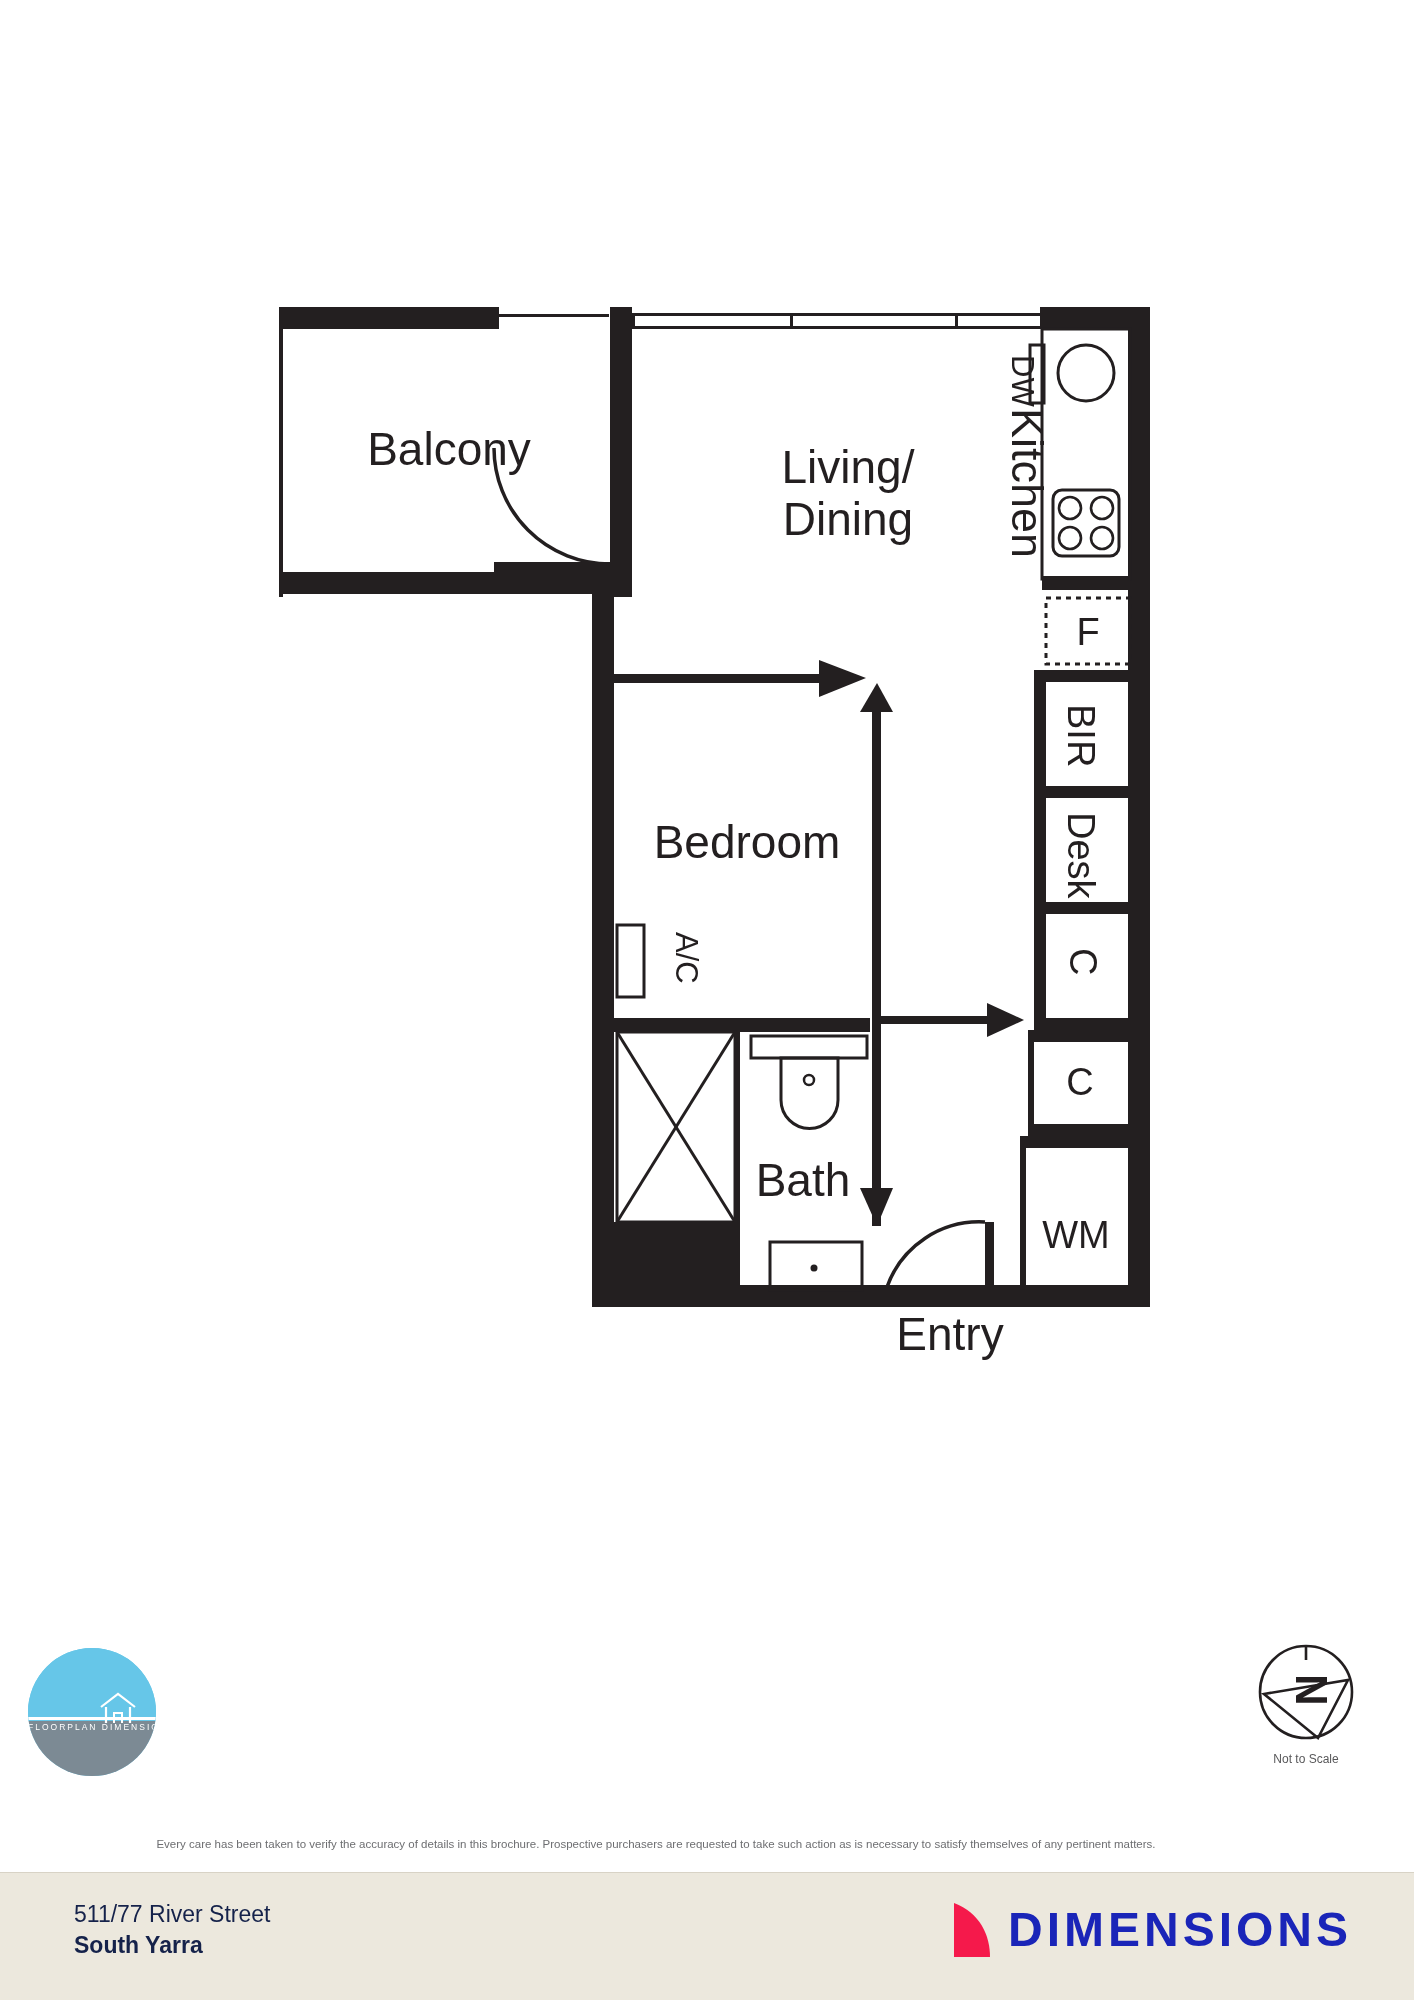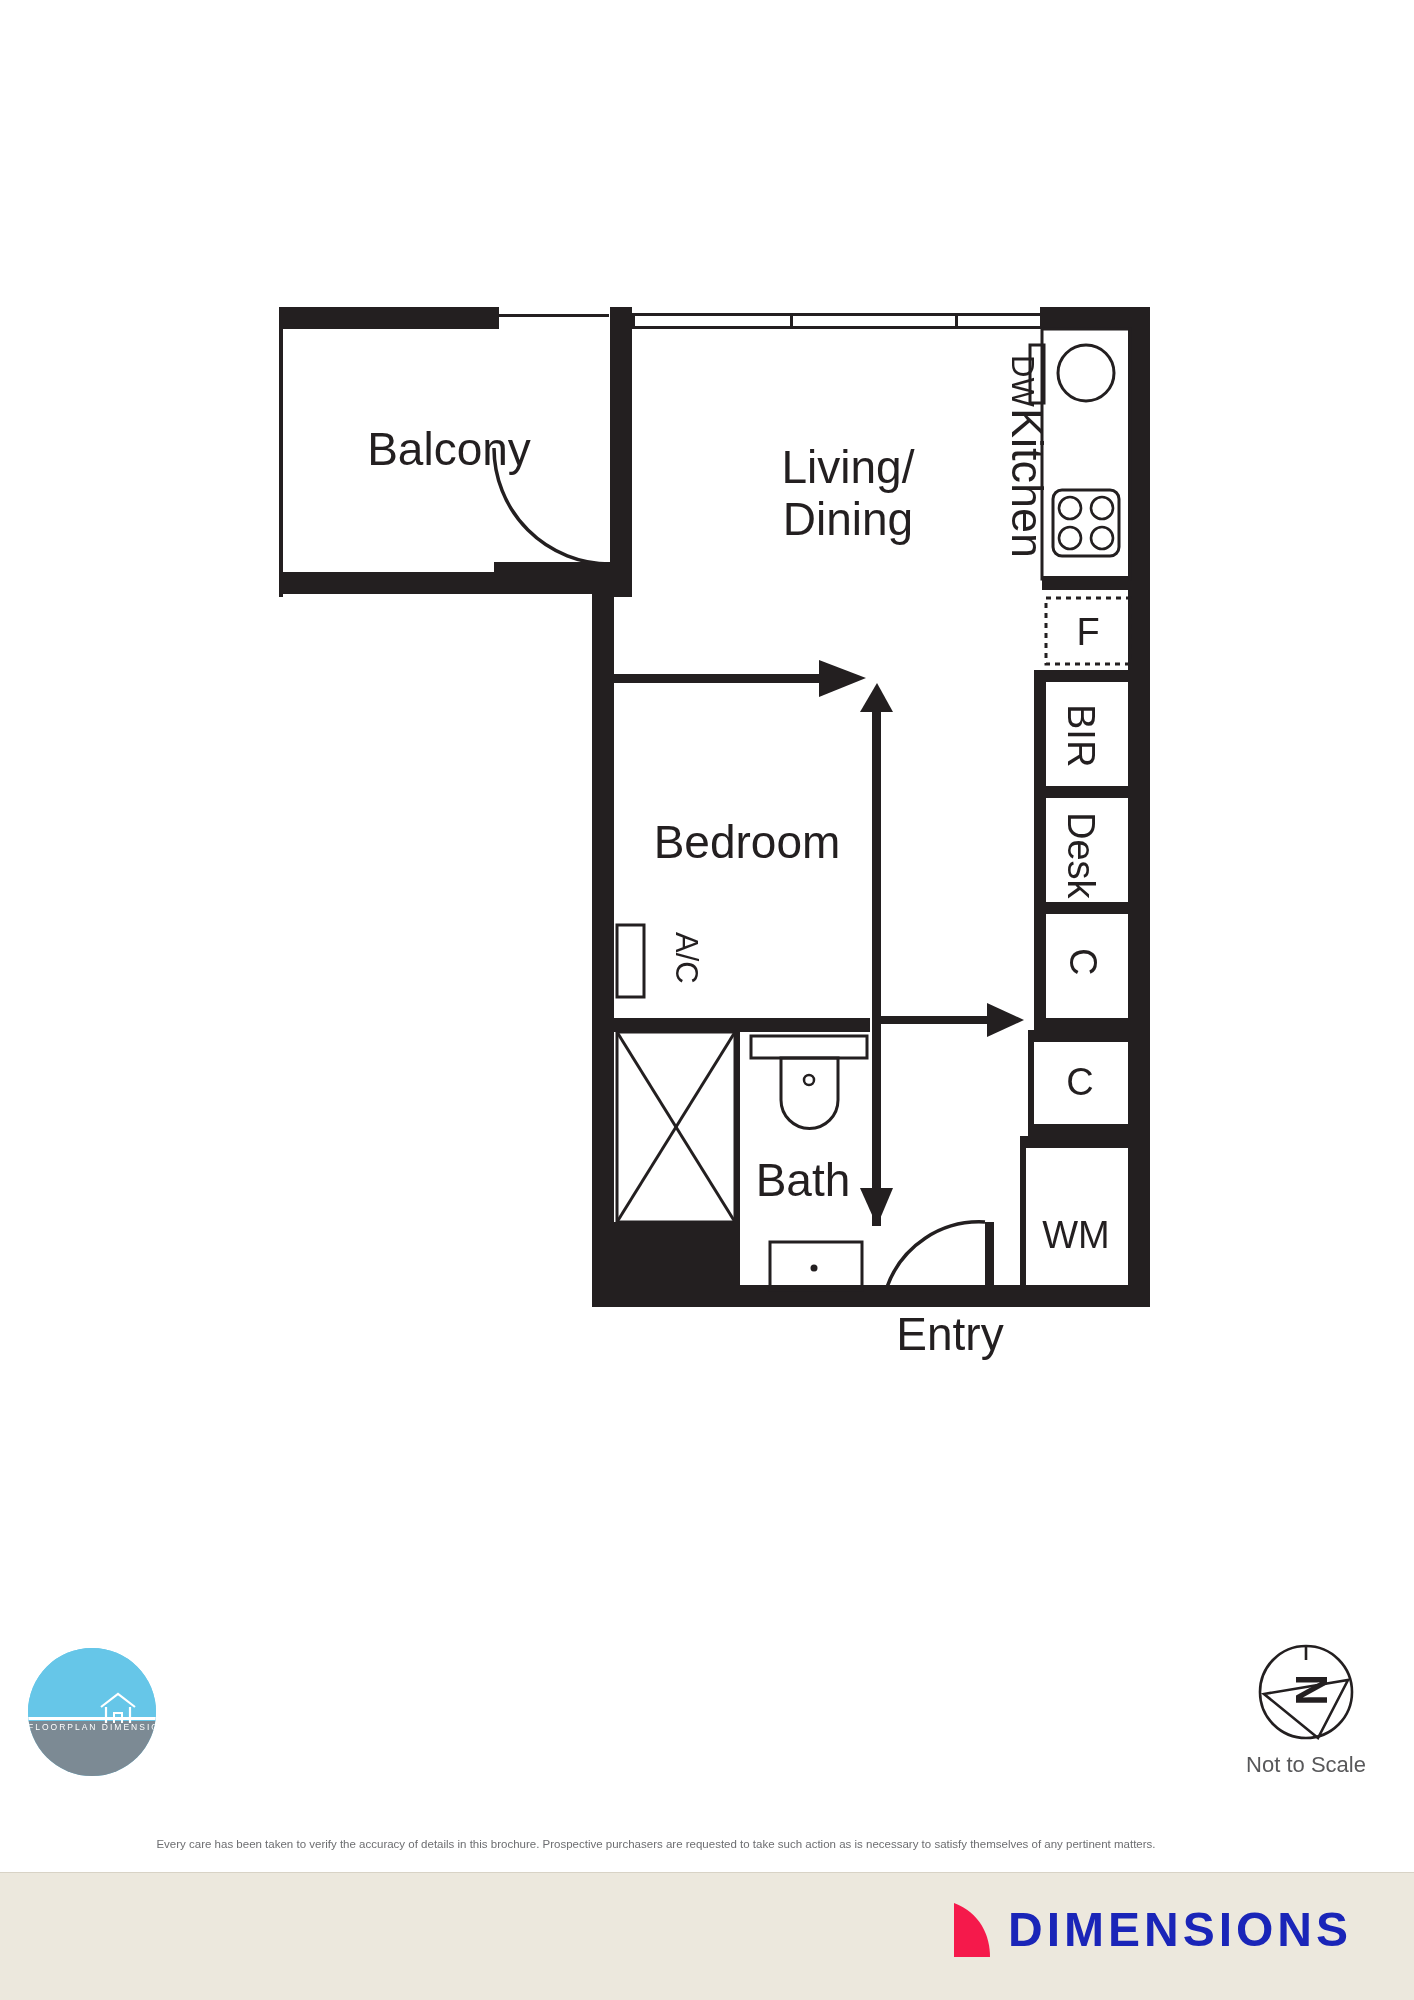--- a/index.html
+++ b/index.html
@@ -69,21 +69,21 @@
   }
 
   #compass-wrap {
     position: absolute;
     right: 28px;
     top: 18px;
     width: 160px;
     text-align: center;
   }
   #compass-wrap .caption {
-    font-size: 22px;
+    font-size: 12px;
     color: #58585a;
     font-family: "Liberation Sans", sans-serif;
     margin-top: 2px;
     white-space: nowrap;
   }
 
   #disclaimer {
     position: absolute;
     left: 0;
     top: 1838px;
@@ -324,20 +324,24 @@
         <line x1="54" y1="8" x2="54" y2="22" stroke="#231f20" stroke-width="2.6"></line>
         <text x="54" y="62" font-size="44" font-weight="bold" text-anchor="middle" transform="rotate(90 54 52)" fill="#231f20" font-family="Liberation Sans, sans-serif">N</text>
       </svg>
       <div class="caption">Not to Scale</div>
     </div>
   </div>
 
   <div id="disclaimer">Every care has been taken to verify the accuracy of details in this brochure. Prospective purchasers are requested to take such action as is necessary to satisfy themselves of any pertinent matters.</div>
 
   <div id="bottom-bar">
+    <div id="address-block">
+      <div id="address-line1">511/77 River Street</div>
+      <div id="address-line2">South Yarra</div>
+    </div>
 
     <div id="bp-logo">
       <svg width="44" height="58" viewBox="0 0 44 58">
         <path d="M 4 2 C 30 12, 40 34, 40 56 L 4 56 Z" fill="#f5194b"></path>
       </svg>
       <div id="bp-wordmark">DIMENSIONS</div>
     </div>
   </div>
 
 </div>

